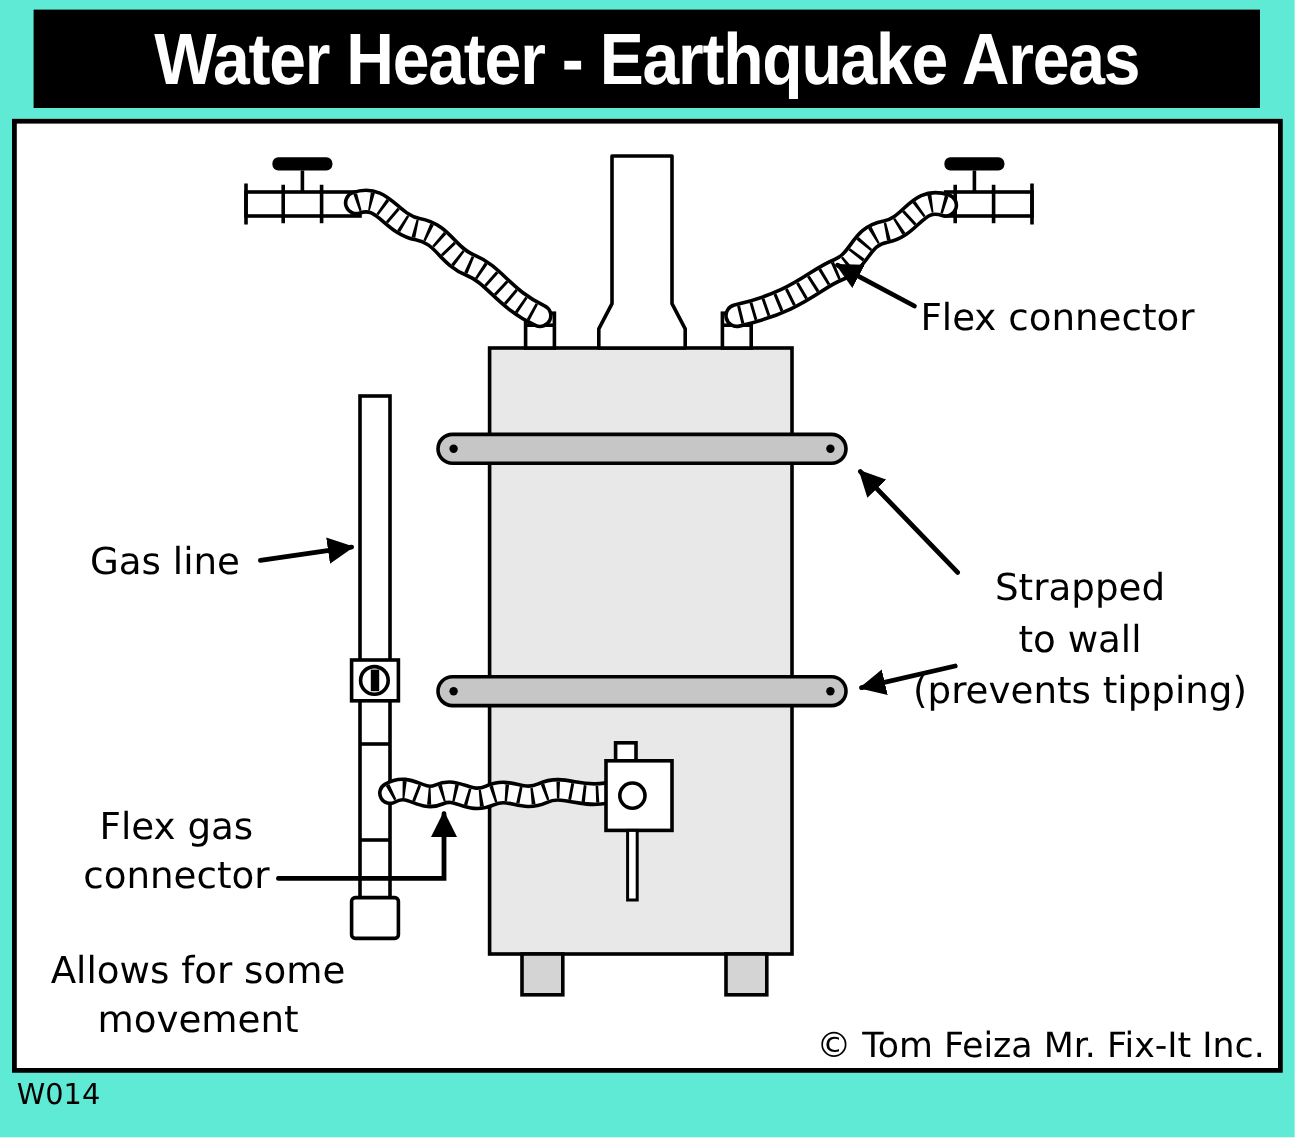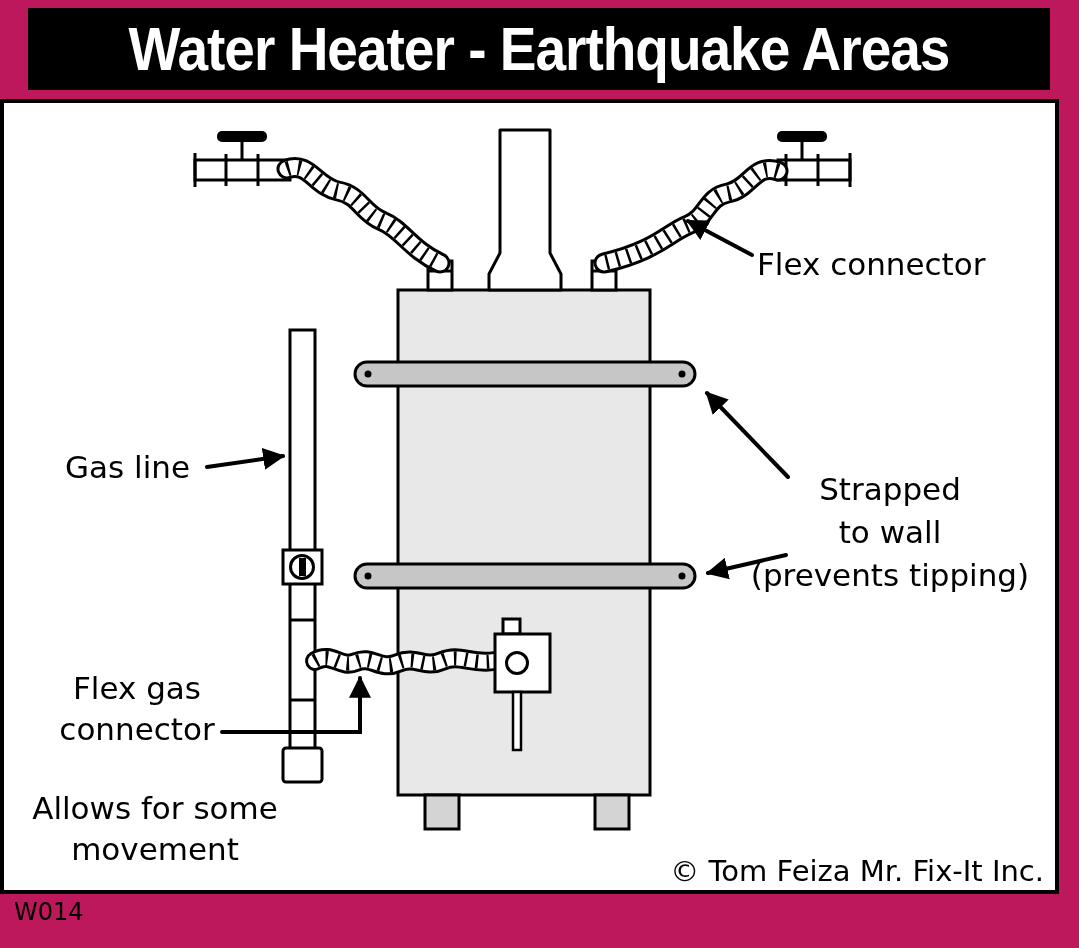--- a/index.html
+++ b/index.html
@@ -1,29 +1,29 @@
 <!DOCTYPE html>
 <html><head>
 <meta charset="utf-8">
 <style>
   html,body { margin:0; padding:0; background:#fff; }
   .container {
-    position:relative; width:1079px; height:948px; background:#be185d;
+    position:relative; width:1079px; height:948px; background:#5eead4;
     font-family:"DejaVu Sans", sans-serif; overflow:hidden;
   }
   .title-bar {
     position:absolute; left:28px; top:8px; width:1022px; height:82px;
     background:#000; color:#fff; display:flex; align-items:center; justify-content:center;
   }
   .title-bar .title-text {
     font-family:"Liberation Sans", sans-serif; font-weight:bold; font-size:55px;
     letter-spacing:-1px; transform:scaleY(1.1); white-space:nowrap;
   }
   .diagram-box {
-    position:absolute; left:0; top:99px; width:1051px; height:787px;
+    position:absolute; left:10px; top:99px; width:1051px; height:787px;
     border:4px solid #000; background:#fff; box-sizing:content-box;
   }
   .figure-code {
     position:absolute; left:14px; top:898px; font-size:24px; color:#000;
     font-family:"DejaVu Sans", sans-serif;
   }
   svg { display:block; }
   .ink { stroke:#000; stroke-width:3; fill:none; }
   .lbl { font-family:"DejaVu Sans", sans-serif; font-size:31px; fill:#000; }
   .copyright { font-family:"DejaVu Sans", sans-serif; font-size:29px; fill:#000; }

